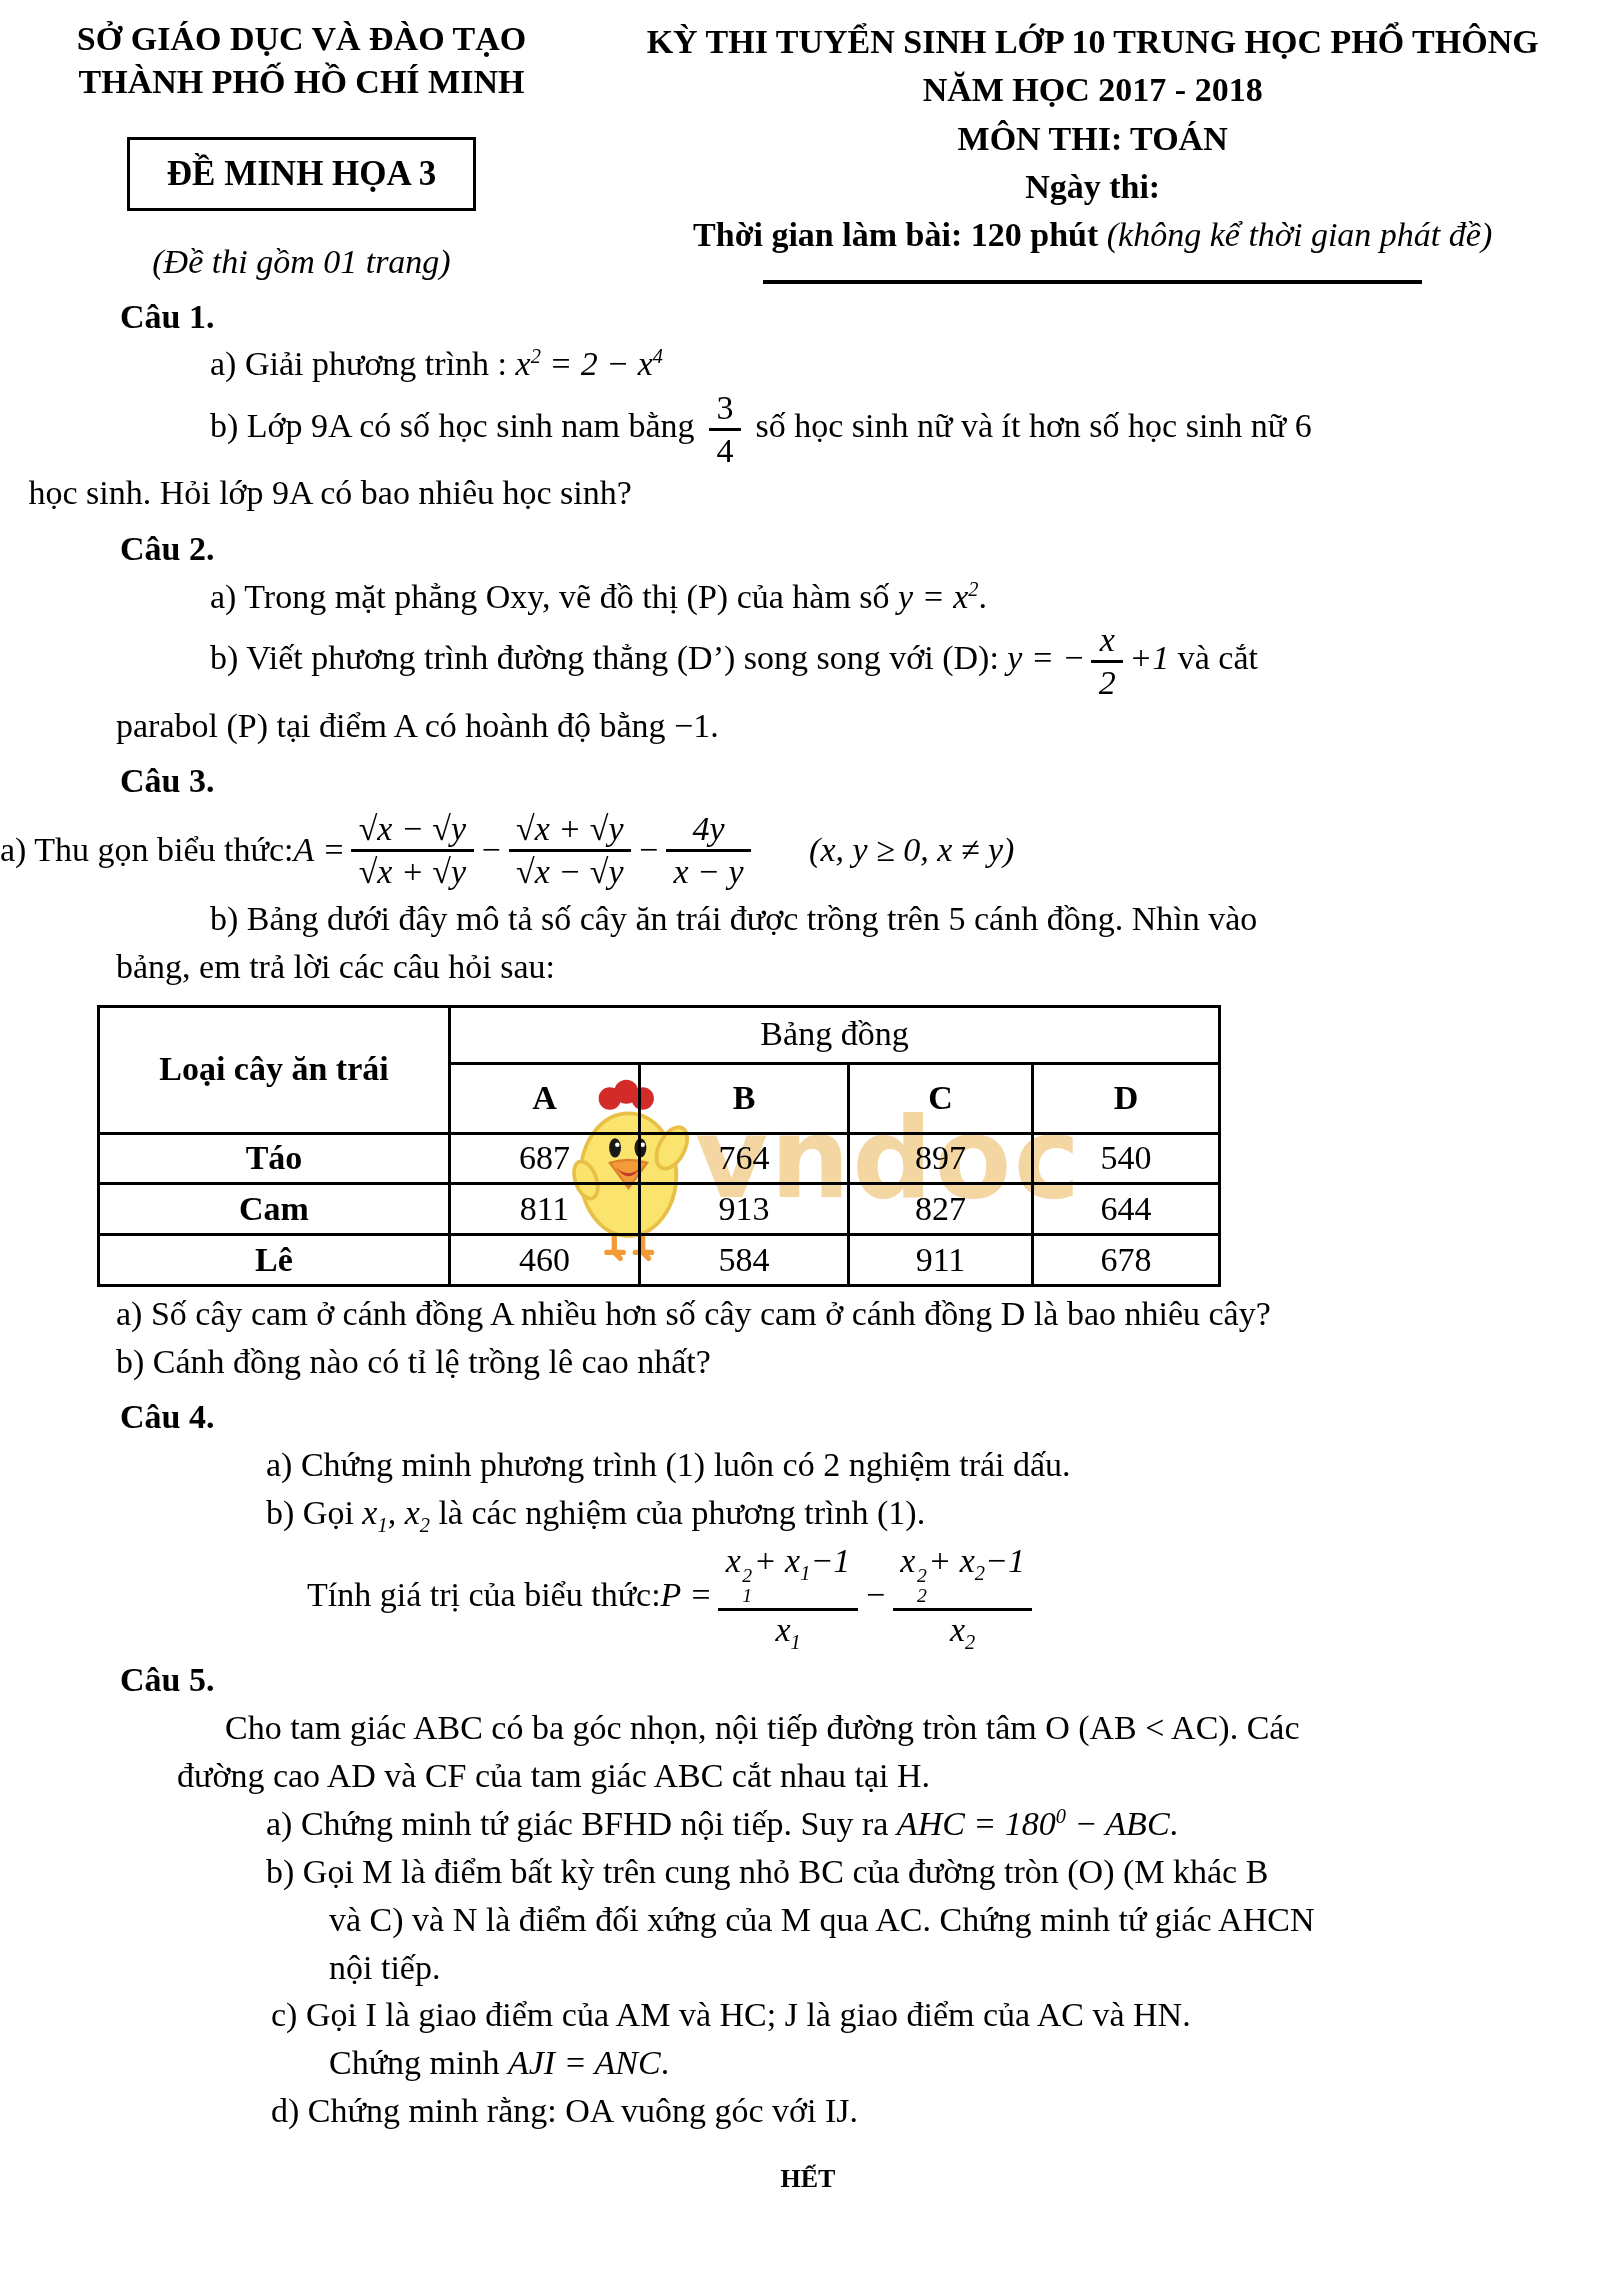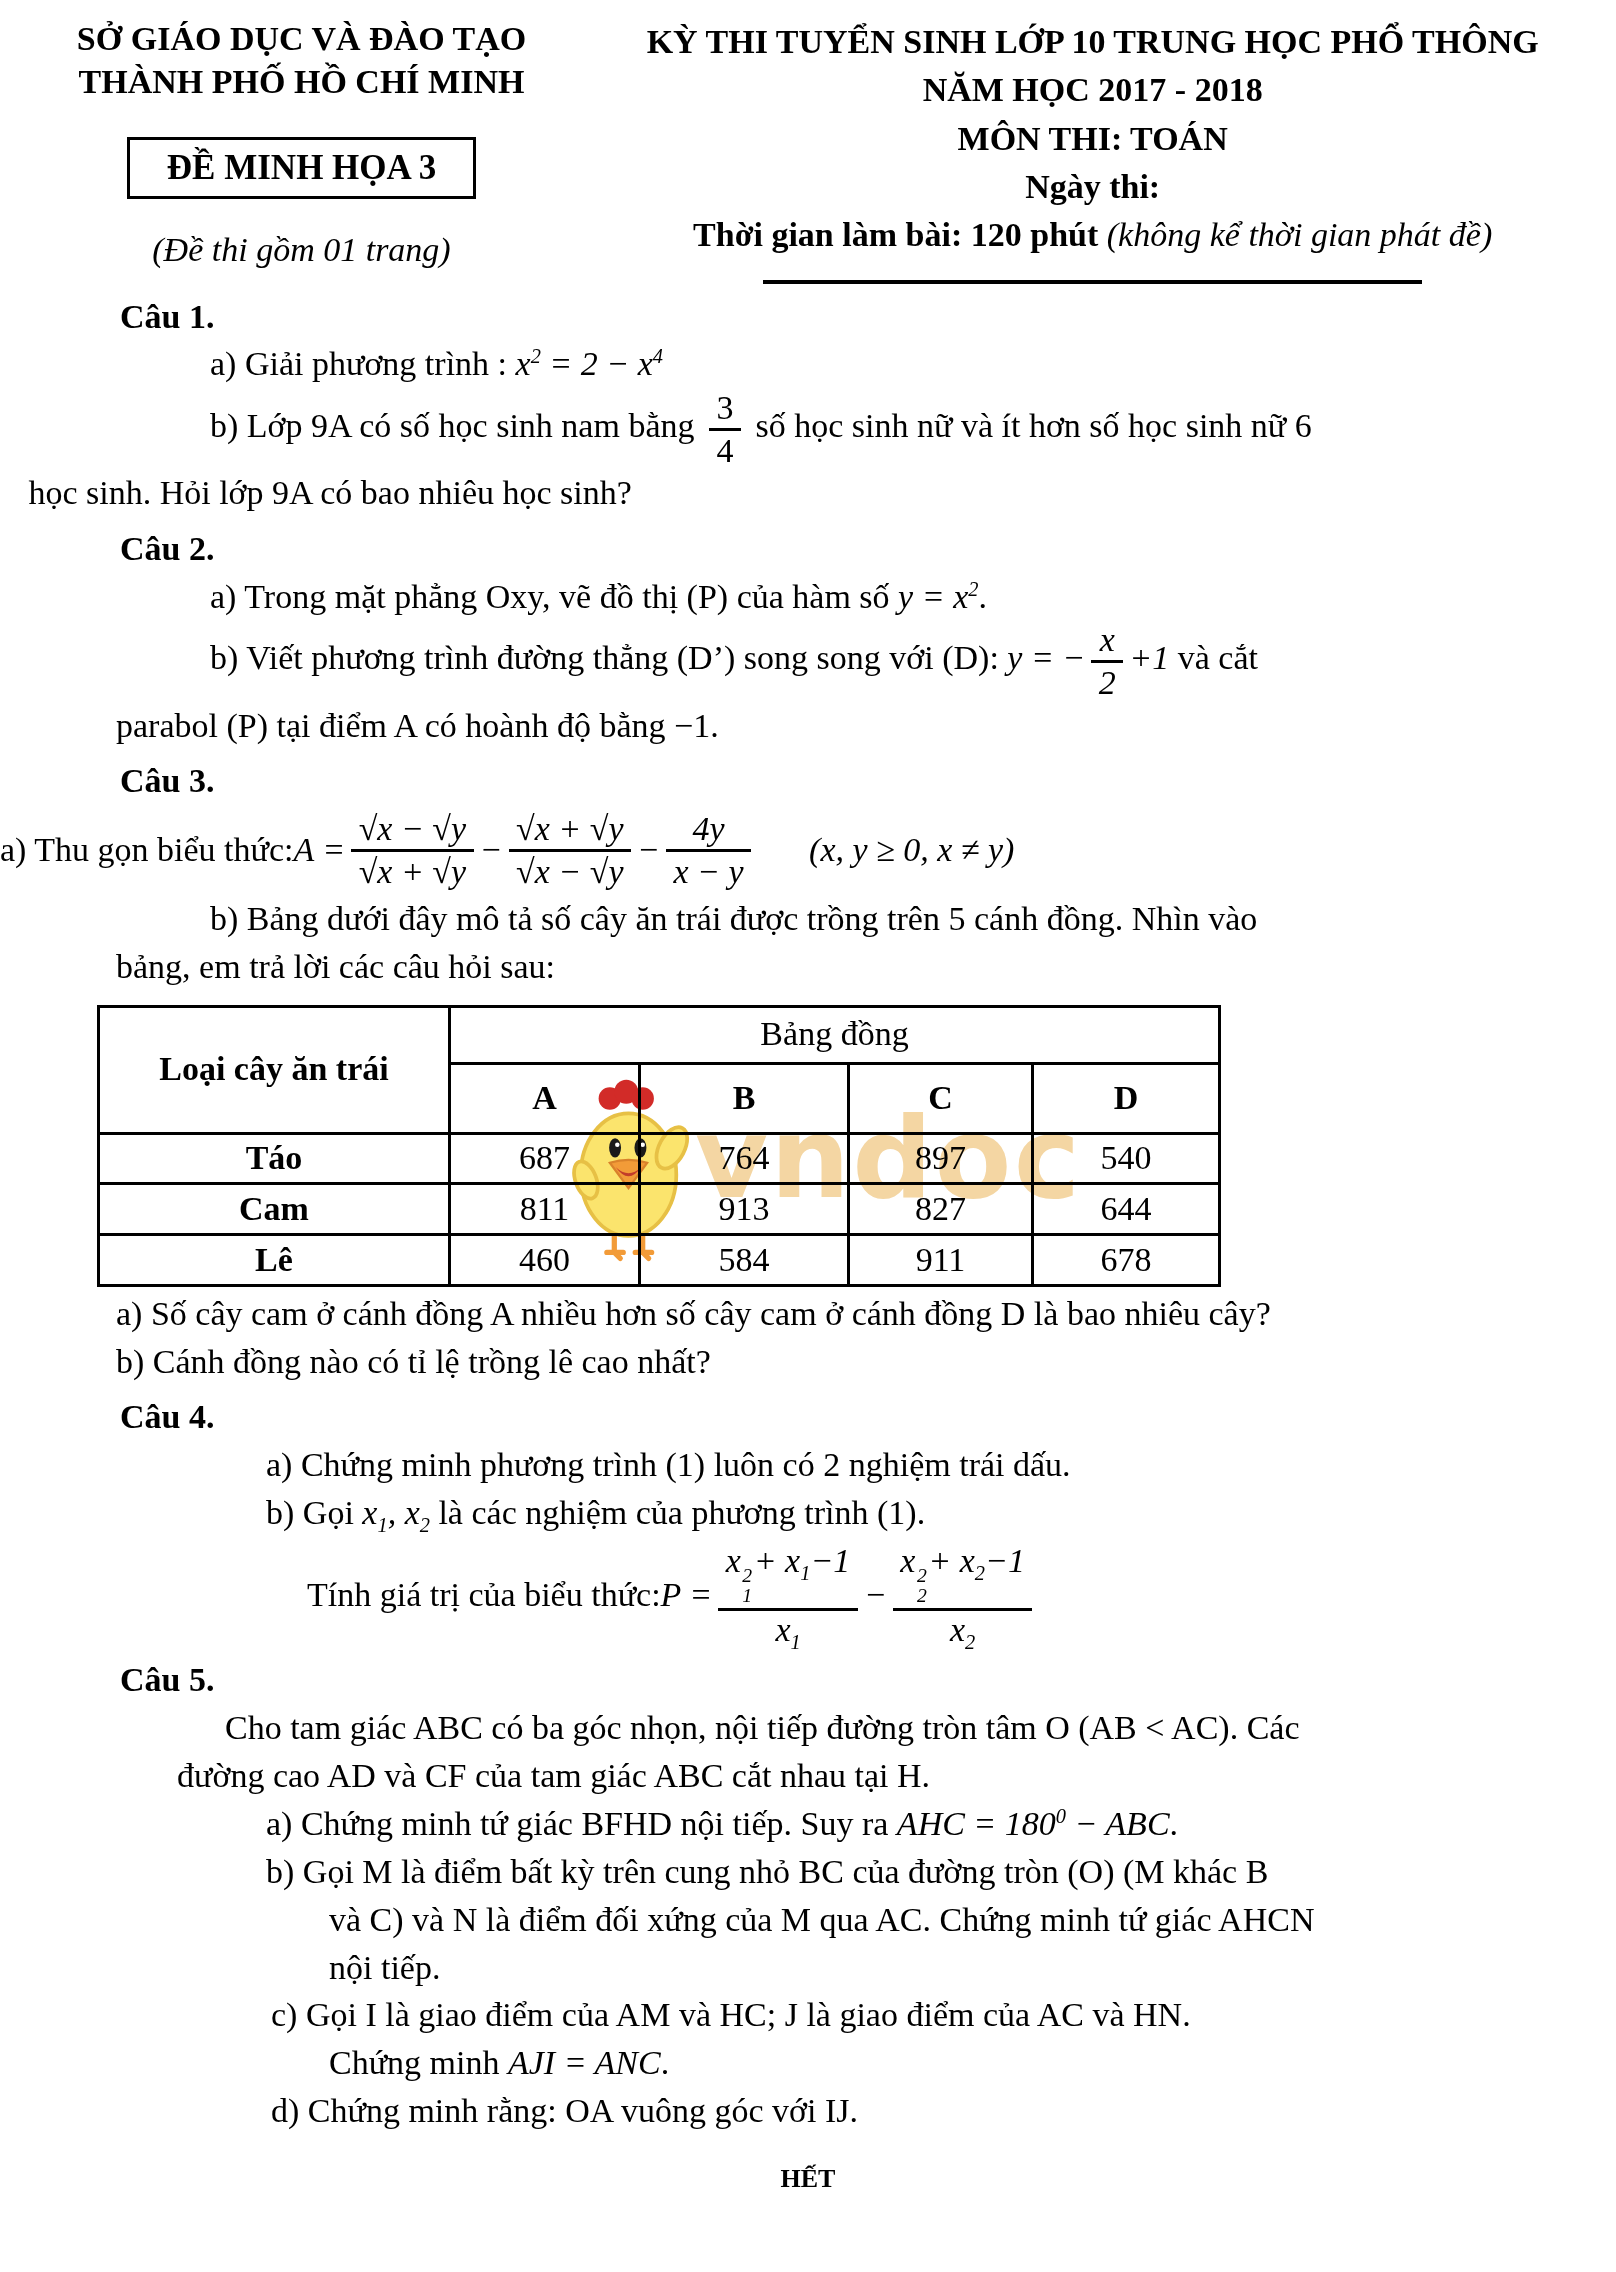--- a/index.html
+++ b/index.html
@@ -2,21 +2,21 @@
 <html style="font-size:12px"><head>
 <meta charset="utf-8">
 <style>
   html,body{margin:0;padding:0;background:#ffffff;}
   .page{width:1616px;height:2273px;position:relative;background:#fff;overflow:hidden;
         font-family:"Liberation Serif","DejaVu Serif",serif;color:#000;}
   .layer{position:relative;z-index:1;}
   
   .hdr{display:flex;padding:18px 11.2px 0 22.5px;}
   .hdr-left{width:558px;text-align:center;font-weight:700;font-size:34px;line-height:1.25;}
-  .code-box{display:inline-block;border:3.7px solid #000;padding:6px 37px;margin-top:34px;font-size:35px;}
+  .code-box{display:inline-block;border:3.7px solid #000;padding:12px 37px;margin-top:34px;font-size:35px;}
   .page-note{font-weight:400;font-style:italic;margin-top:30px;font-size:34px;}
   .hdr-right{flex:1;text-align:center;font-weight:700;font-size:34px;line-height:1.42;white-space:nowrap;}
   .duration-note{font-style:italic;font-weight:400;}
   .hdr-rule{width:659px;height:3.7px;background:#000;margin:21px auto 0;}
   
   .content{font-size:34px;line-height:1.32;}
   .line{margin:3px 0;white-space:nowrap;}
   .qtitle{font-weight:700;margin:10.5px 0 3px 120px;font-size:34px;}
   .ml0{margin-left:28.4px}.ml2{margin-left:116px}.ml3{margin-left:210px}
   .ml4{margin-left:266px}.ml5{margin-left:329px}.ml6{margin-left:225px}.ml7{margin-left:177px}.ml8{margin-left:271px}

